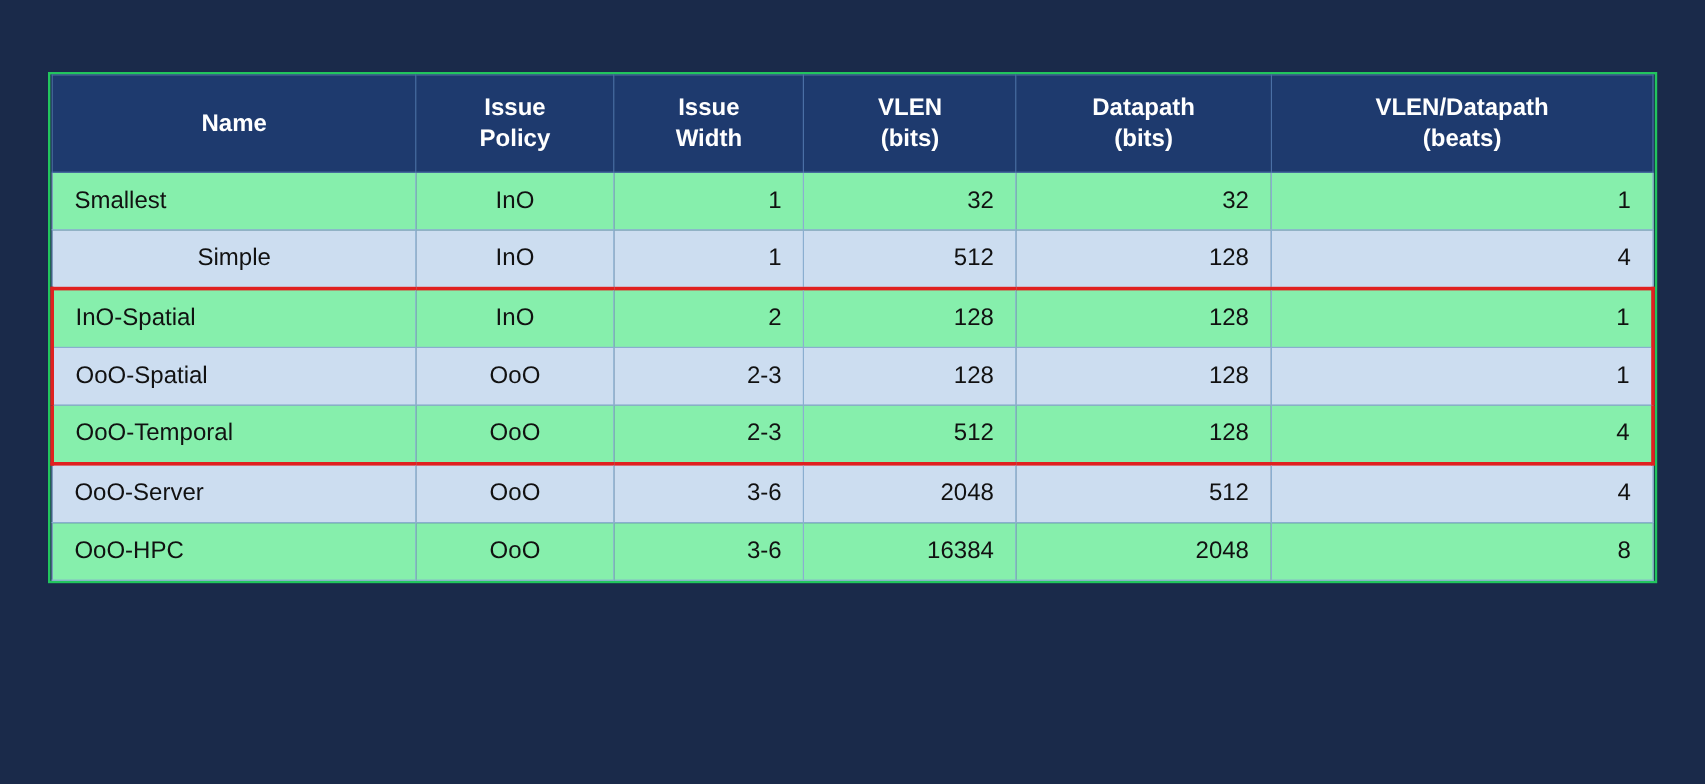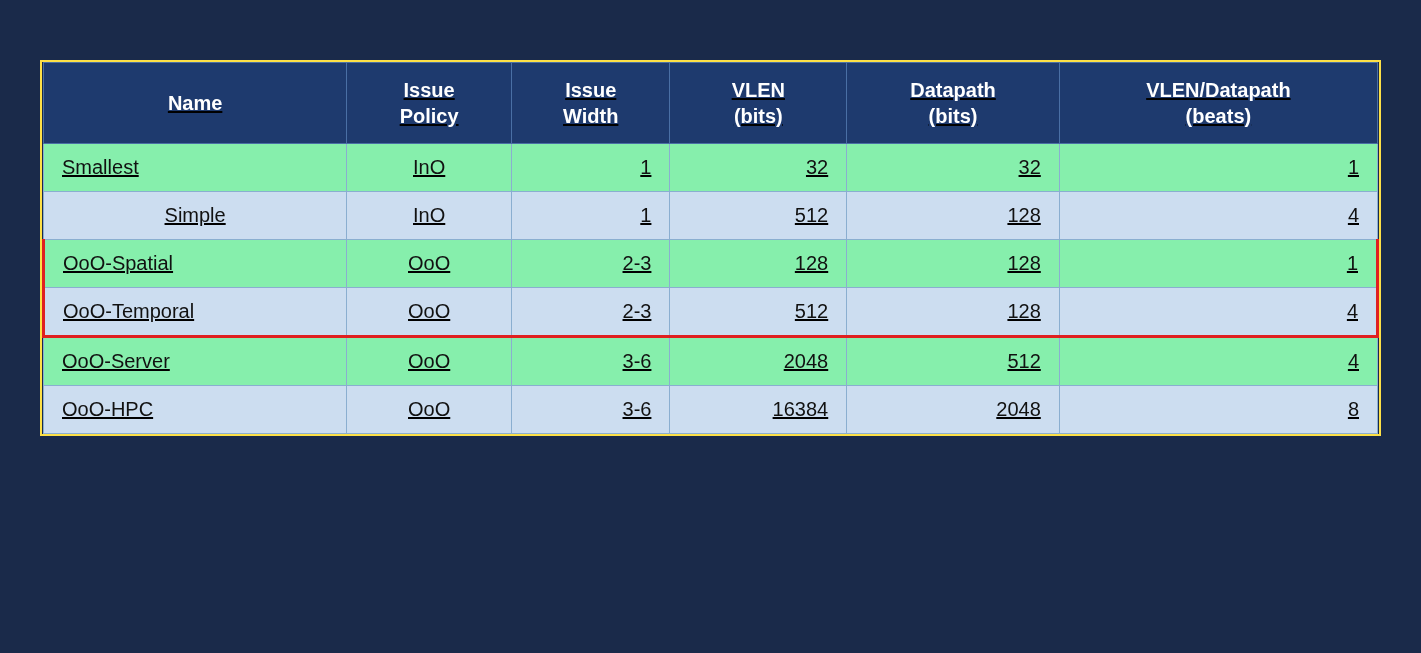--- a/index.html
+++ b/index.html
@@ -18,22 +18,21 @@
       color: #ffffff;
       font-size: 38px;
       font-weight: bold;
       margin-bottom: 30px;
       letter-spacing: 1px;
     }
 
     .table-container {
       width: 100%;
       border-collapse: collapse;
-      border: 2px solid #fde047;
-      text-decoration: underline;
+      border: 2px solid #22c55e;
     }
 
     table {
       width: 100%;
       border-collapse: collapse;
     }
 
     thead tr {
       background-color: #1e3a6e;
     }
@@ -128,20 +127,28 @@
           <td style="text-align: right;">1</td>
         </tr>
         <tr>
           <td style="text-align: center;">Simple</td>
           <td style="text-align: center;">InO</td>
           <td style="text-align: right;">1</td>
           <td style="text-align: right;">512</td>
           <td style="text-align: right;">128</td>
           <td style="text-align: right;">4</td>
         </tr>
+        <tr class="row-highlight row-highlight-top">
+          <td style="text-align: left; border-left: 3px solid rgb(224, 32, 32); border-top: 3px solid rgb(224, 32, 32);">InO-Spatial</td>
+          <td style="text-align: center; border-top: 3px solid rgb(224, 32, 32);">InO</td>
+          <td style="text-align: right; border-top: 3px solid rgb(224, 32, 32);">2</td>
+          <td style="text-align: right; border-top: 3px solid rgb(224, 32, 32);">128</td>
+          <td style="text-align: right; border-top: 3px solid rgb(224, 32, 32);">128</td>
+          <td style="text-align: right; border-right: 3px solid rgb(224, 32, 32); border-top: 3px solid rgb(224, 32, 32);">1</td>
+        </tr>
         <tr class="row-highlight">
           <td style="text-align: left; border-left: 3px solid rgb(224, 32, 32); border-top: 1px solid rgb(138, 174, 208); border-bottom: 1px solid rgb(138, 174, 208);">OoO-Spatial</td>
           <td style="text-align: center; border-top: 1px solid rgb(138, 174, 208); border-bottom: 1px solid rgb(138, 174, 208);">OoO</td>
           <td style="text-align: right; border-top: 1px solid rgb(138, 174, 208); border-bottom: 1px solid rgb(138, 174, 208);">2-3</td>
           <td style="text-align: right; border-top: 1px solid rgb(138, 174, 208); border-bottom: 1px solid rgb(138, 174, 208);">128</td>
           <td style="text-align: right; border-top: 1px solid rgb(138, 174, 208); border-bottom: 1px solid rgb(138, 174, 208);">128</td>
           <td style="text-align: right; border-right: 3px solid rgb(224, 32, 32); border-top: 1px solid rgb(138, 174, 208); border-bottom: 1px solid rgb(138, 174, 208);">1</td>
         </tr>
         <tr class="row-highlight row-highlight-bottom">
           <td style="text-align: left; border-left: 3px solid rgb(224, 32, 32); border-bottom: 3px solid rgb(224, 32, 32);">OoO-Temporal</td>

